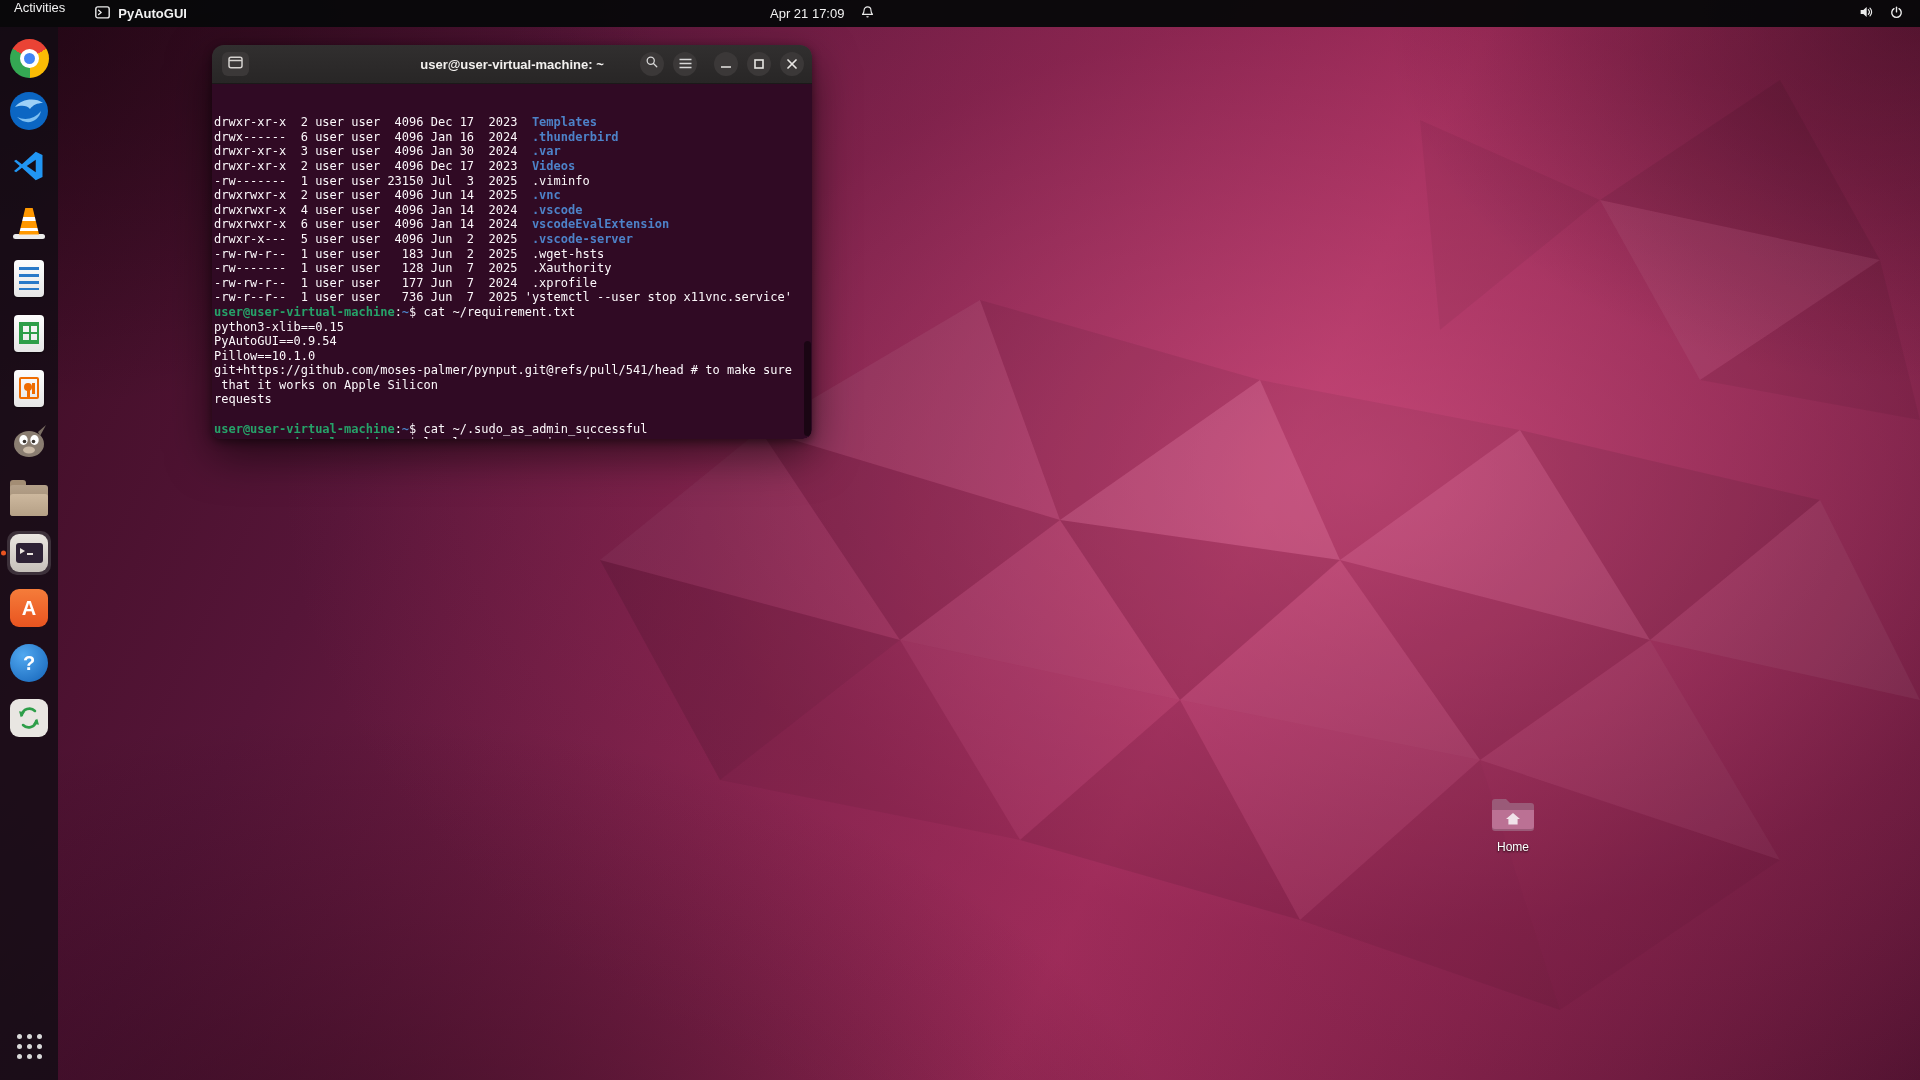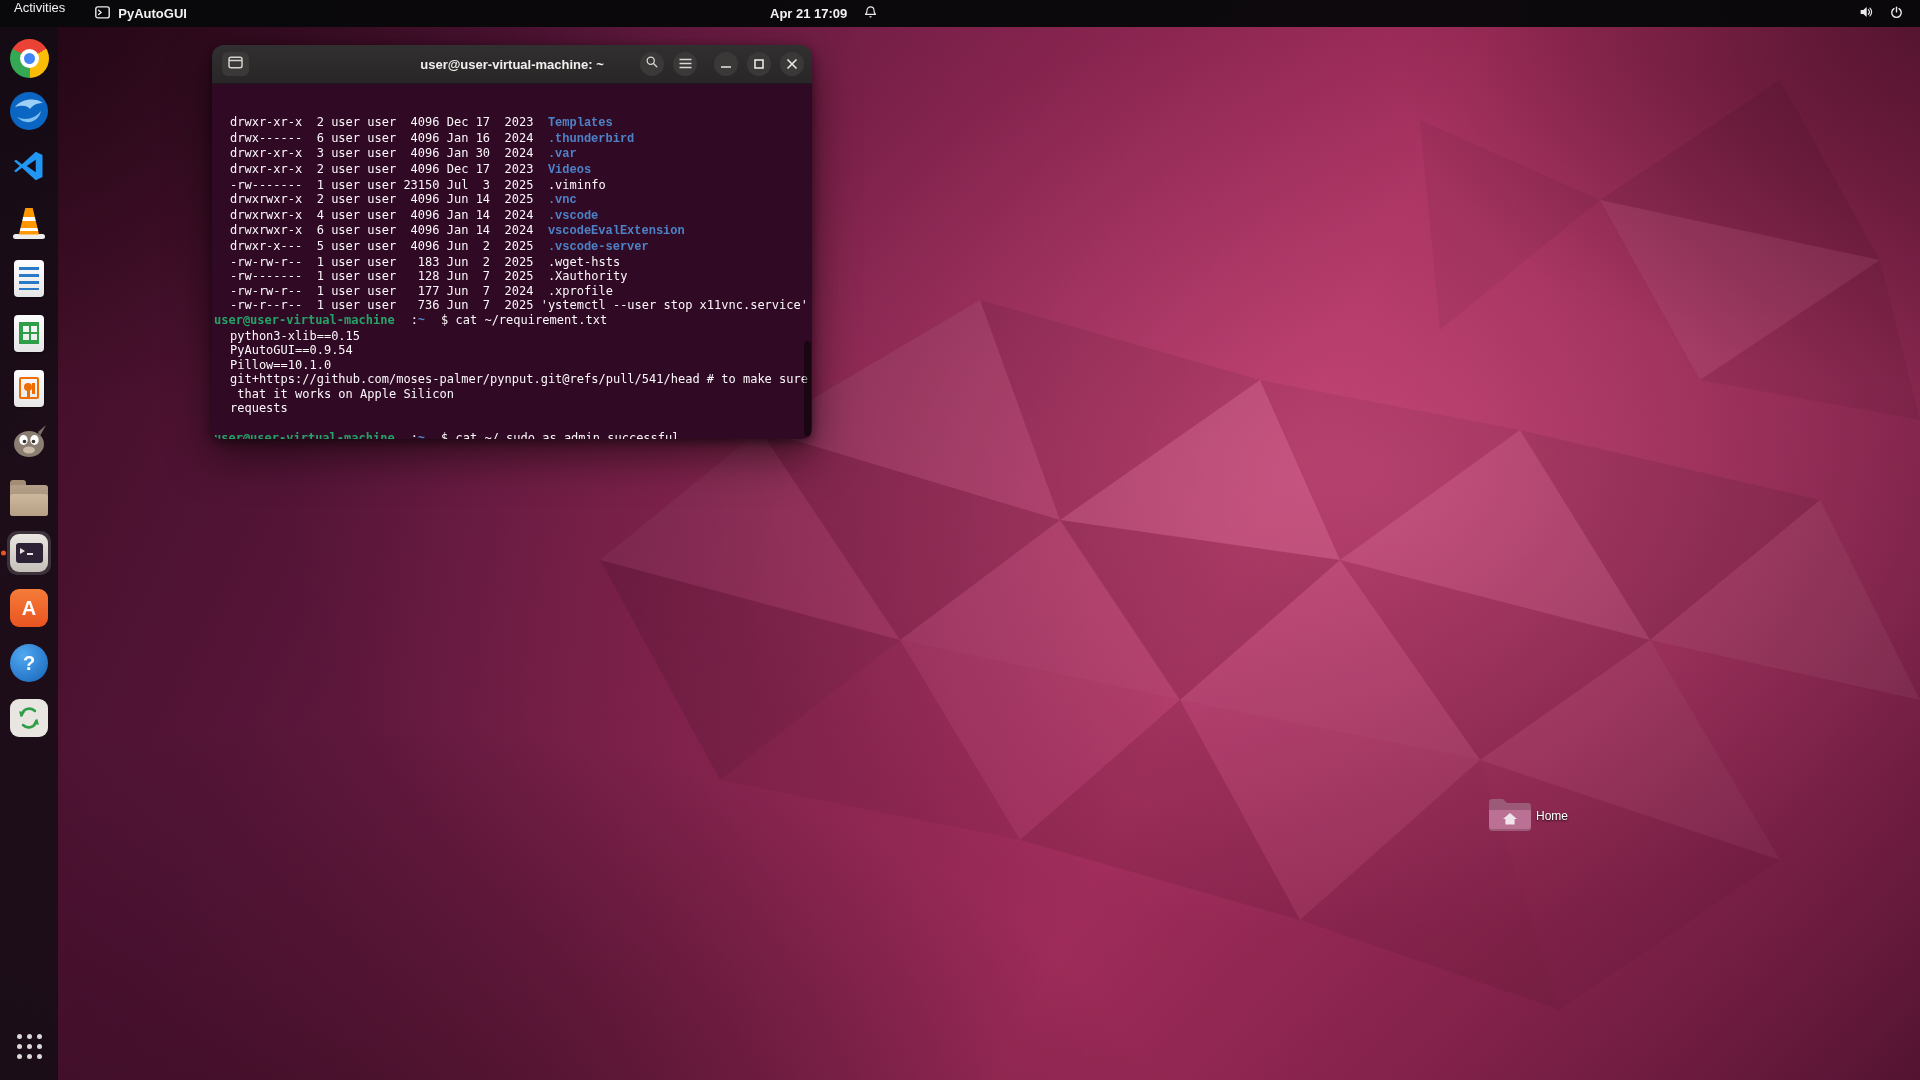--- a/index.html
+++ b/index.html
@@ -16,21 +16,21 @@
       radial-gradient(1500px 1000px at 71% 44%, rgba(235,98,148,.50), rgba(164,48,94,.26) 46%, transparent 72%),
       linear-gradient(115deg,#3a0c22 0%,#561538 24%,#7c2049 45%,#9c2a58 62%,#7c1f46 80%,#521331 100%);
   }
   .wallpaper svg{position:absolute;inset:0;}
   
   .topbar{position:absolute;top:0;left:0;right:0;height:27px;z-index:50;
     background:rgba(8,8,10,.97);color:#f2f2f2;font-size:13px;
     display:flex;align-items:center;}
   .tb-activities{height:100%;display:flex;align-items:flex-start;padding:0 14px;}
   .tb-appmenu{display:flex;align-items:center;gap:8px;margin-left:16px;font-weight:700;}
-  .tb-clock-group{position:absolute;left:762px;top:0;height:27px;display:flex;align-items:center;gap:16px;font-weight:700;padding:0 8px;}
+  .tb-clock-group{position:absolute;left:762px;top:0;height:27px;display:flex;align-items:center;gap:16px;font-weight:400;padding:0 8px;}
   .tb-status{position:absolute;right:10px;top:0;height:27px;display:flex;align-items:center;gap:15px;padding:0 6px;}
   
   .dock{position:absolute;left:0;top:27px;bottom:0;width:58px;z-index:40;
     background:rgba(17,13,20,.80);
     display:flex;flex-direction:column;align-items:center;padding-top:9px;gap:11px;}
   .dock-item{width:44px;height:44px;border-radius:10px;display:grid;place-items:center;position:relative;flex:0 0 auto;}
   .dock-item.active{background:rgba(255,255,255,.15);}
   .dock-item.active::before{content:"";position:absolute;left:-6px;top:50%;transform:translateY(-50%);
     width:5px;height:5px;border-radius:50%;background:var(--accent,#e95420);}
   .dock-spacer{flex:1;}
@@ -84,27 +84,27 @@
   .tb-left{margin-left:10px;display:flex;align-items:center;z-index:2;}
   .tb-right{margin-left:auto;margin-right:8px;display:flex;align-items:center;gap:9px;z-index:2;}
   .sq-btn{width:27px;height:24px;border-radius:6px;background:#3b3838;display:grid;place-items:center;}
   .circle-btn{width:24px;height:24px;border-radius:50%;background:#3b3838;display:grid;place-items:center;}
   .ctl-gap{margin-left:8px;}
   .term-body{flex:1;background:var(--term-bg,#300a24);position:relative;overflow:hidden;
     font-family:"DejaVu Sans Mono","Liberation Mono",monospace;
     font-size:12px;line-height:14.6px;color:var(--term-fg,#fcf8fb);
     padding:2px 0 0 2px;white-space:pre;}
   .tline{min-height:14.6px;}
-  .seg-fg{color:var(--term-fg,#fcf8fb);margin-left:16px;}
+  .seg-fg{color:var(--term-fg,#fcf8fb);}
   .seg-prompt{color:var(--term-green,#26a269);font-weight:700;}
-  .seg-dir,.seg-path{color:var(--term-blue,#4d82c8);font-weight:700;font-family:Liberation Mono, monospace;}
+  .seg-dir,.seg-path{color:var(--term-blue,#4d82c8);font-weight:700;}
   .scroll-thumb{position:absolute;right:1px;bottom:3px;width:7px;height:95px;border-radius:4px;background:rgba(0,0,0,.45);}
   
   .home{position:absolute;left:1487px;top:795px;width:52px;z-index:10;
-    display:flex;flex-direction:row;align-items:center;gap:3px;}
+    display:flex;flex-direction:column;align-items:center;gap:3px;}
   .home-label{font-size:12px;color:#fff;text-shadow:0 1px 2px rgba(0,0,0,.9);}
 </style>
 </head>
 <body>
 
 <div class="wallpaper">
   <svg width="1920" height="1080" viewBox="0 0 1920 1080">
     <polygon points="760,430 980,300 1060,520" fill="#ffffff" opacity="0.06"></polygon>
     <polygon points="980,300 1060,520 1260,380" fill="#000000" opacity="0.07"></polygon>
     <polygon points="1060,520 1260,380 1340,560" fill="#ffffff" opacity="0.09"></polygon>

